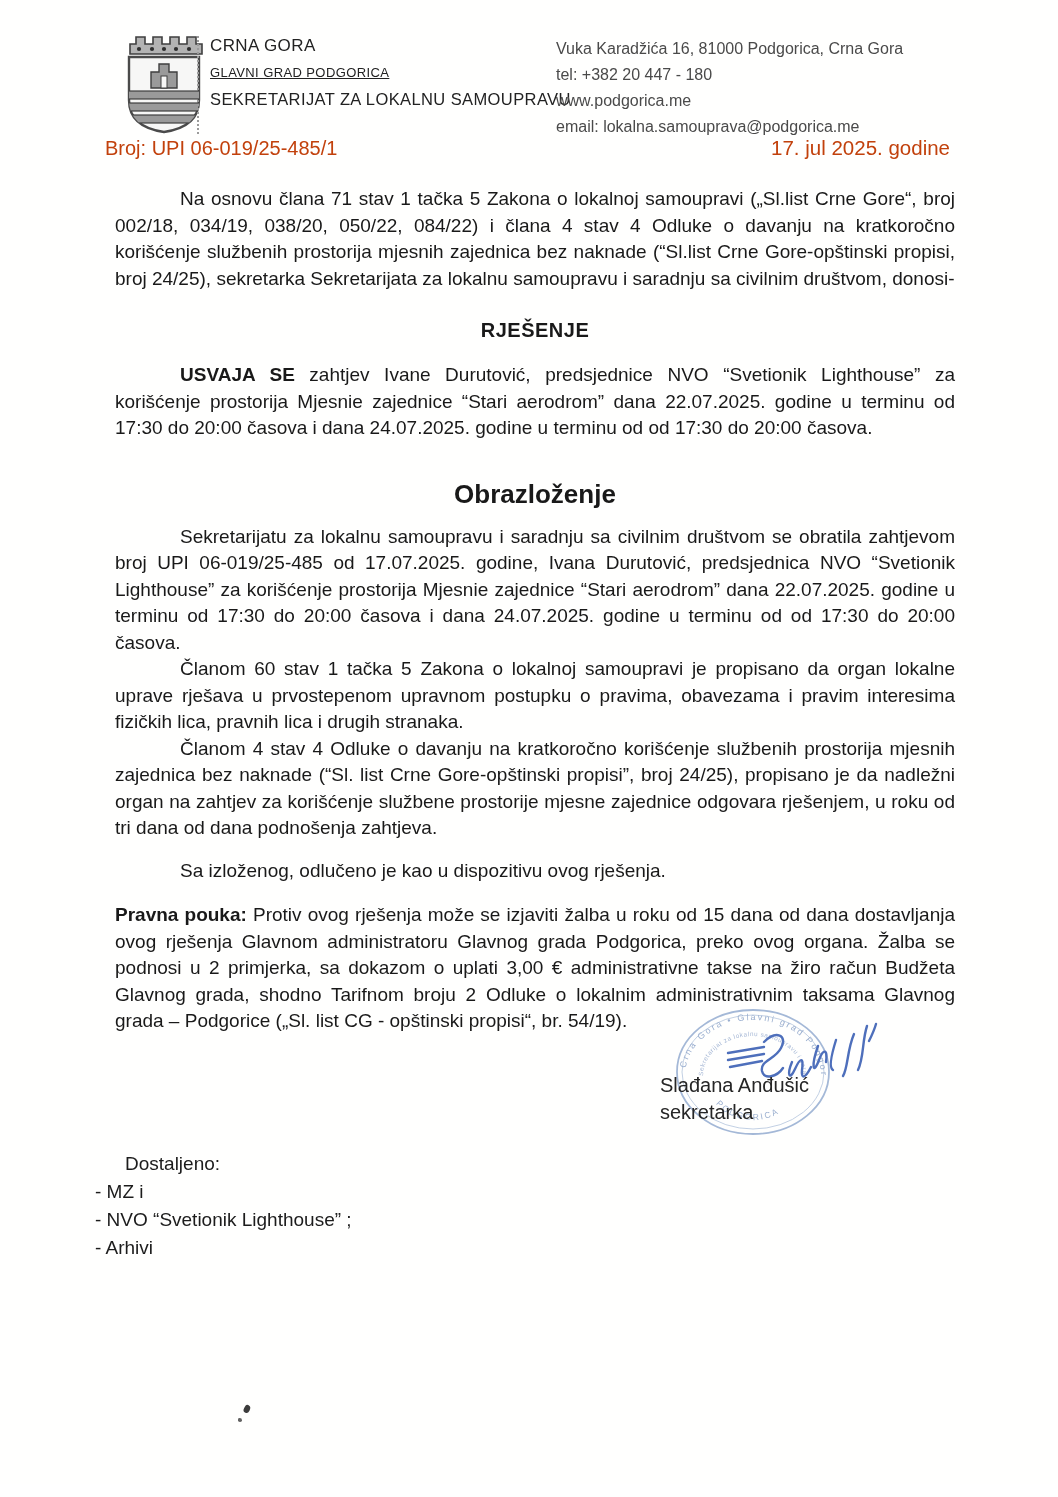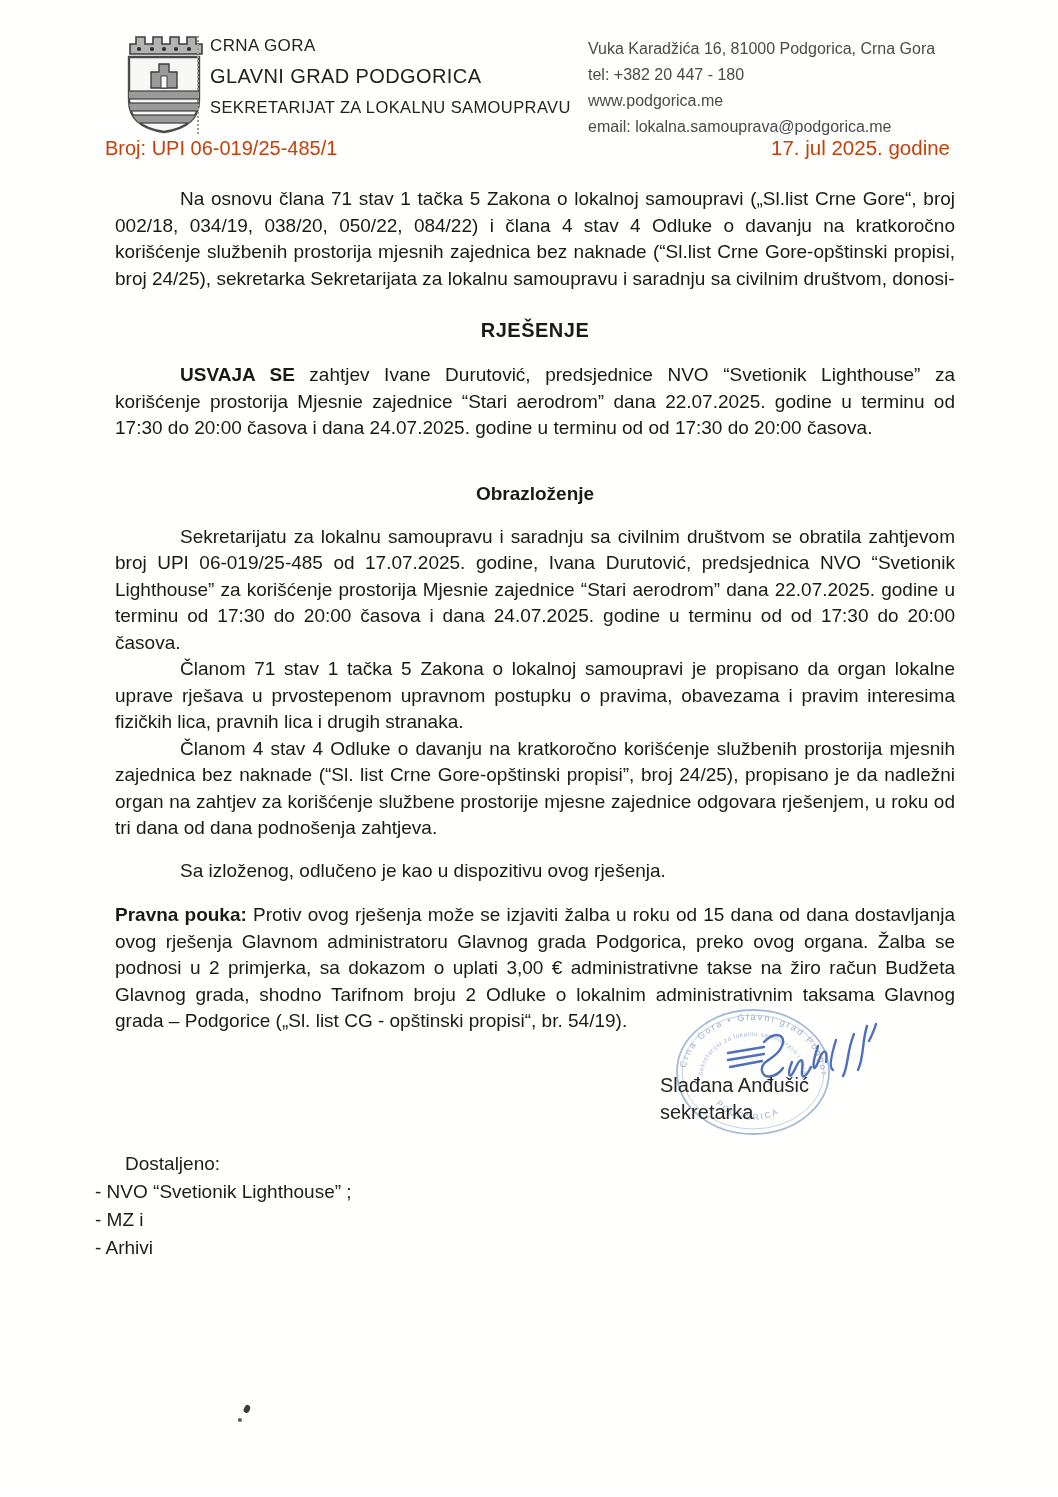--- a/index.html
+++ b/index.html
@@ -9,36 +9,36 @@
     background:#fffffe;
     font-family:"Liberation Sans",sans-serif;
     color:#1c1c1c;
     overflow:hidden;
   }
   
   .coat{position:absolute;left:118px;top:32px;width:92px;height:104px;}
   .lh-divider{position:absolute;left:197px;top:36px;height:98px;border-left:2px dotted #9b9b9b;}
   .org{position:absolute;left:210px;top:36px;letter-spacing:.4px;color:#222;}
   .org .l1{font-size:17px;margin-bottom:9px;}
-  .org .l2{font-size:20px;margin-bottom:10px;}
+  .org .l2{font-size:13px;margin-bottom:10px;text-decoration:underline;}
   .org .l3{font-size:16.5px;margin-bottom:2px;}
   .org .l4{font-size:16.5px;}
-  .contact{position:absolute;left:588px;top:36px;font-size:16px;line-height:26px;color:#4a4a4a;}
+  .contact{position:absolute;left:556px;top:36px;font-size:16px;line-height:26px;color:#4a4a4a;}
   .ref-row{
     position:absolute;left:105px;top:136px;width:845px;
     display:flex;justify-content:space-between;align-items:baseline;
     font-size:20px;color:#c2410c;
   }
   .ref-row .date{font-size:20.5px;text-align:center;}
   
   .doc-body{position:absolute;left:115px;top:186px;width:840px;font-size:19px;line-height:26.5px;color:#191919;}
   .doc-body p{margin:0;text-align:justify;}
   .doc-body p.indent{text-indent:65px;}
   .doc-title{margin:26px 0 0 0;text-align:center;font-size:20px;font-weight:bold;letter-spacing:.5px;line-height:24px;}
-  .section-title{margin:40px 0 0 0;text-align:center;font-size:19px;font-weight:bold;line-height:24px;}
+  .section-title{margin:40px 0 0 0;text-align:center;font-size:26px;font-weight:bold;line-height:24px;}
   .mt-disp{margin-top:20px !important;}
   .mt-p1{margin-top:18px !important;}
   .mt-concl{margin-top:16px !important;}
   .mt-pouka{margin-top:18px !important;}
   .lead{font-weight:bold;}
   
   .stamp-wrap{position:absolute;left:668px;top:1004px;width:250px;height:140px;}
   .sig-block{position:absolute;left:660px;top:1072px;width:245px;text-align:left;font-size:20px;color:#262626;line-height:27px;}
   
   .distribution{position:absolute;left:95px;top:1150px;font-size:19px;line-height:28px;color:#1c1c1c;}
@@ -104,21 +104,21 @@
   <div class="doc-body">
     <p class="indent">Na osnovu člana 71 stav 1 tačka 5 Zakona o lokalnoj samoupravi („Sl.list Crne Gore“, broj 002/18, 034/19, 038/20, 050/22, 084/22) i člana 4 stav 4 Odluke o davanju na kratkoročno korišćenje službenih prostorija mjesnih zajednica bez naknade (“Sl.list Crne Gore-opštinski propisi, broj 24/25), sekretarka Sekretarijata za lokalnu samoupravu i saradnju sa civilnim društvom, donosi-</p>
 
     <h1 class="doc-title">RJEŠENJE</h1>
 
     <p class="indent mt-disp"><span class="lead">USVAJA SE</span><span> zahtjev  Ivane Durutović, predsjednice NVO “Svetionik Lighthouse” za korišćenje prostorija Mjesnie zajednice “Stari aerodrom” dana 22.07.2025. godine u terminu od 17:30 do 20:00 časova i dana 24.07.2025. godine u terminu od od 17:30 do 20:00 časova.</span></p>
 
     <h2 class="section-title">Obrazloženje</h2>
 
     <p class="indent mt-p1">Sekretarijatu za lokalnu samoupravu i saradnju sa civilnim društvom se obratila zahtjevom broj UPI 06-019/25-485 od 17.07.2025. godine, Ivana Durutović, predsjednica NVO “Svetionik Lighthouse” za korišćenje prostorija Mjesnie zajednice “Stari aerodrom” dana 22.07.2025. godine u terminu od 17:30 do 20:00 časova i dana 24.07.2025. godine u terminu od od 17:30 do 20:00 časova.</p>
-    <p class="indent">Članom 71 stav 1 tačka 5 Zakona o lokalnoj samoupravi je propisano da organ lokalne uprave rješava u prvostepenom upravnom postupku o pravima, obavezama i pravim interesima fizičkih lica, pravnih lica i drugih stranaka.</p>
+    <p class="indent">Članom 60 stav 1 tačka 5 Zakona o lokalnoj samoupravi je propisano da organ lokalne uprave rješava u prvostepenom upravnom postupku o pravima, obavezama i pravim interesima fizičkih lica, pravnih lica i drugih stranaka.</p>
     <p class="indent">Članom 4 stav 4 Odluke o davanju na kratkoročno korišćenje službenih prostorija mjesnih zajednica bez naknade (“Sl. list Crne Gore-opštinski propisi”, broj 24/25), propisano je da nadležni organ na zahtjev za korišćenje službene prostorije mjesne zajednice odgovara rješenjem, u roku od tri dana od dana podnošenja zahtjeva.</p>
 
     <p class="indent mt-concl">Sa izloženog, odlučeno je kao u dispozitivu ovog rješenja.</p>
 
     <p class="mt-pouka"><span class="lead">Pravna pouka:</span><span> Protiv ovog rješenja može se izjaviti žalba u roku od 15 dana od dana dostavljanja ovog rješenja Glavnom administratoru Glavnog grada Podgorica, preko ovog organa. Žalba se podnosi u 2 primjerka, sa dokazom o uplati 3,00 € administrativne takse na žiro račun Budžeta Glavnog grada, shodno Tarifnom broju 2 Odluke o lokalnim administrativnim taksama Glavnog grada – Podgorice („Sl. list CG - opštinski propisi“, br. 54/19).</span></p>
   </div>
 
   <div class="stamp-wrap">
     <svg width="250" height="140" viewBox="0 0 250 140" xmlns="http://www.w3.org/2000/svg">
       <defs>
@@ -154,22 +154,22 @@
     </svg>
   </div>
 
   <div class="sig-block">
     <div>Slađana Anđušić</div>
     <div>sekretarka</div>
   </div>
 
   <div class="distribution">
     <div class="label">Dostaljeno:</div>
+    <div>- MZ i</div>
     <div>- NVO “Svetionik Lighthouse” ;</div>
-    <div>- MZ i</div>
     <div>- Arhivi</div>
   </div>
 
   <div class="speck">
       <i class="a"></i>
       <i class="b"></i>
     </div>
 
 </div>
 

